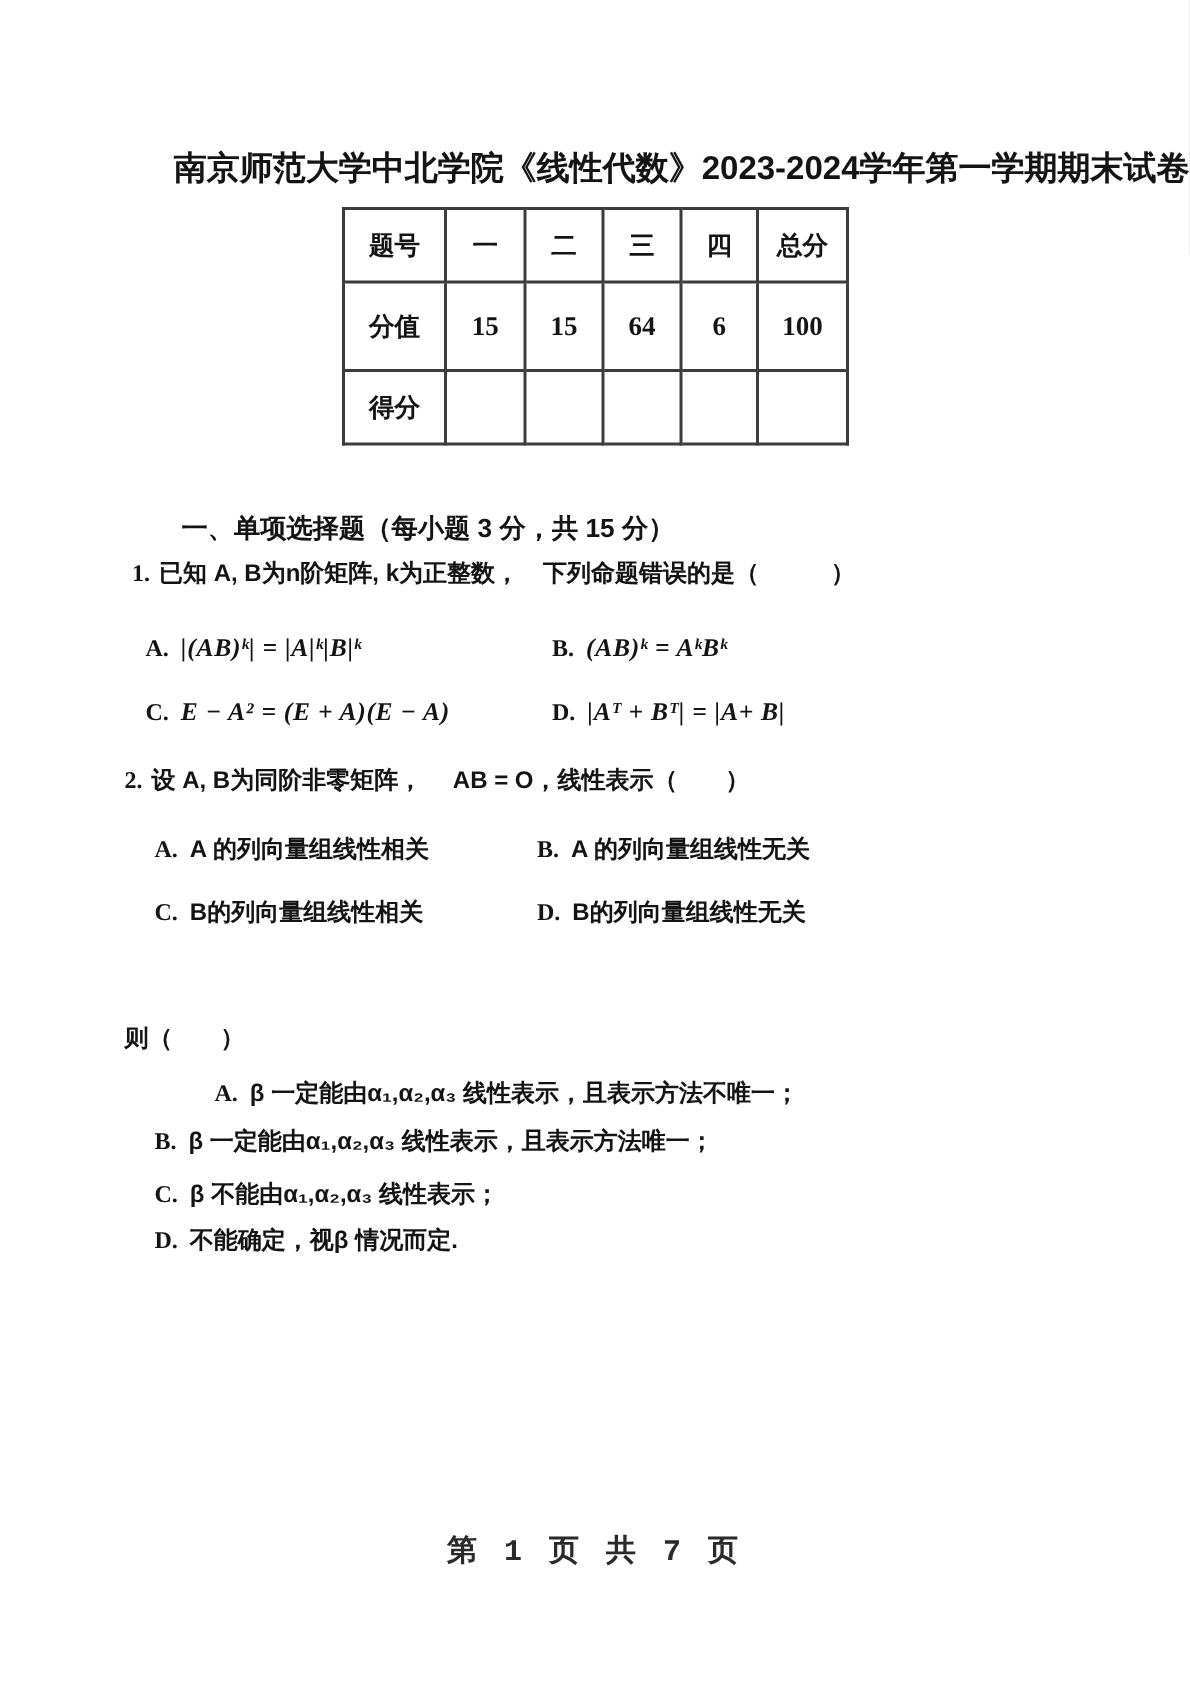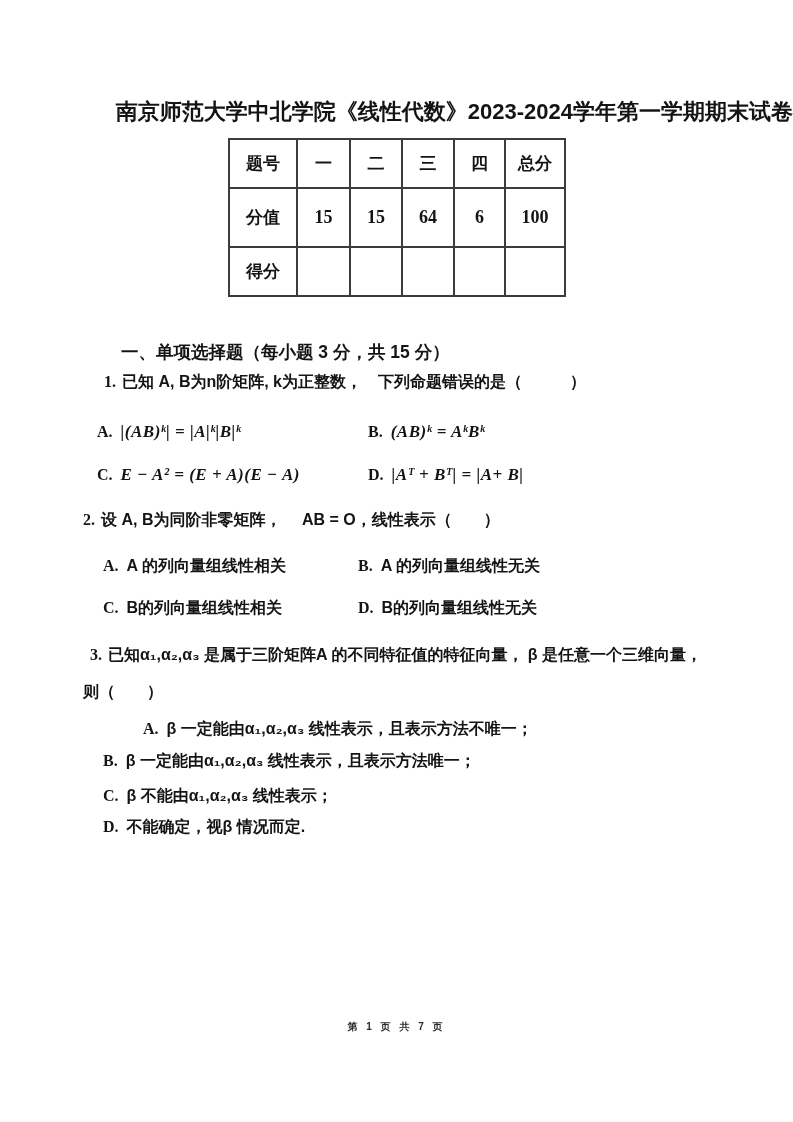--- a/index.html
+++ b/index.html
@@ -84,24 +84,25 @@
     font-weight: bold;
     font-size: 17px;
     letter-spacing: 0.5px;
   }
   .footer {
     position: absolute;
     top: 1020px;
     left: 0;
     width: 100%;
     text-align: center;
-    font-size: 10px;
+    font-size: 20px;
     font-weight: 600;
     letter-spacing: 3px;
     color: #2a2a2a;
+    font-family: Liberation Mono, monospace;
   }
 </style>
 </head>
 <body>
 
 <div class="page">
 
   <div class="title">南京师范大学中北学院《线性代数》2023-2024学年第一学期期末试卷</div>
 
   <table class="score-table">
@@ -136,21 +137,21 @@
         <td></td>
         <td></td>
         <td></td>
         <td></td>
       </tr>
     </tbody>
   </table>
 
   <div class="section-heading">一、单项选择题（每小题 3 分，共 15 分）</div>
 
-  <div class="q-line" style="left:104px; top:372px;">
+  <div class="q-line" style="left:88px; top:372px;">
     <span class="q-num">1.</span><span>已知 A, B为n阶矩阵, k为正整数，　下列命题错误的是（　　　）</span>
   </div>
   <div class="opt" style="left:97px; top:422px;">
     <span class="opt-label">A.</span><span class="math">|(AB)ᵏ| = |A|ᵏ|B|ᵏ</span>
   </div>
   <div class="opt" style="left:368px; top:422px;">
     <span class="opt-label">B.</span><span class="math">(AB)ᵏ = AᵏBᵏ</span>
   </div>
   <div class="opt" style="left:97px; top:465px;">
     <span class="opt-label">C.</span><span class="math">E − A² = (E + A)(E − A)</span>
@@ -168,23 +169,20 @@
   <div class="opt" style="left:358px; top:556px;">
     <span class="opt-label">B.</span><span>A 的列向量组线性无关</span>
   </div>
   <div class="opt" style="left:103px; top:598px;">
     <span class="opt-label">C.</span><span>B的列向量组线性相关</span>
   </div>
   <div class="opt" style="left:358px; top:598px;">
     <span class="opt-label">D.</span><span>B的列向量组线性无关</span>
   </div>
 
-  <div class="q-line" style="left:90px; top:645px;">
-    <span class="q-num">3.</span><span>已知α₁,α₂,α₃ 是属于三阶矩阵A 的不同特征值的特征向量， β 是任意一个三维向量，</span>
-  </div>
   <div class="q-line" style="left:83px; top:682px;">
     <span>则（　　）</span>
   </div>
   <div class="opt" style="left:103px; top:719px;margin-left:40px;">
     <span class="opt-label">A.</span><span>β 一定能由α₁,α₂,α₃ 线性表示，且表示方法不唯一；</span>
   </div>
   <div class="opt" style="left:103px; top:751px;">
     <span class="opt-label">B.</span><span>β 一定能由α₁,α₂,α₃ 线性表示，且表示方法唯一；</span>
   </div>
   <div class="opt" style="left:103px; top:786px;">

